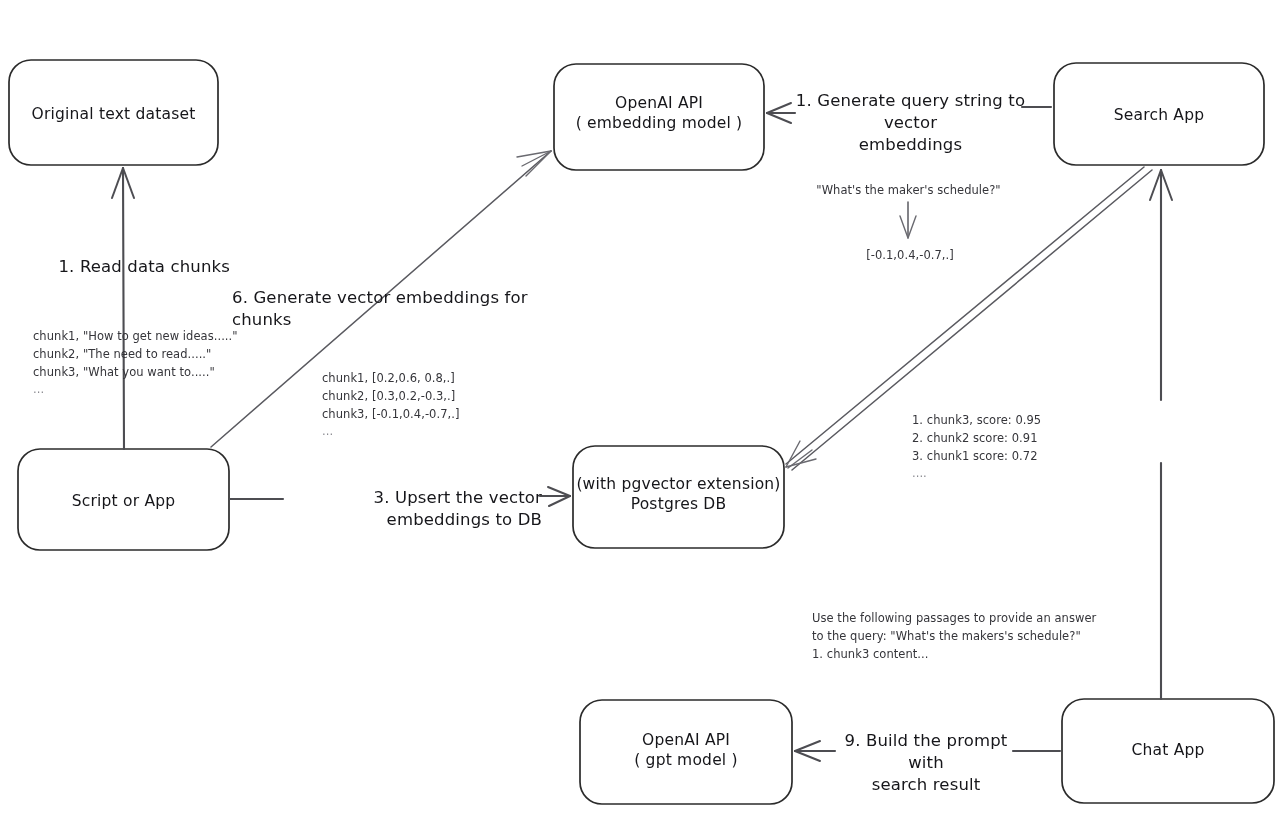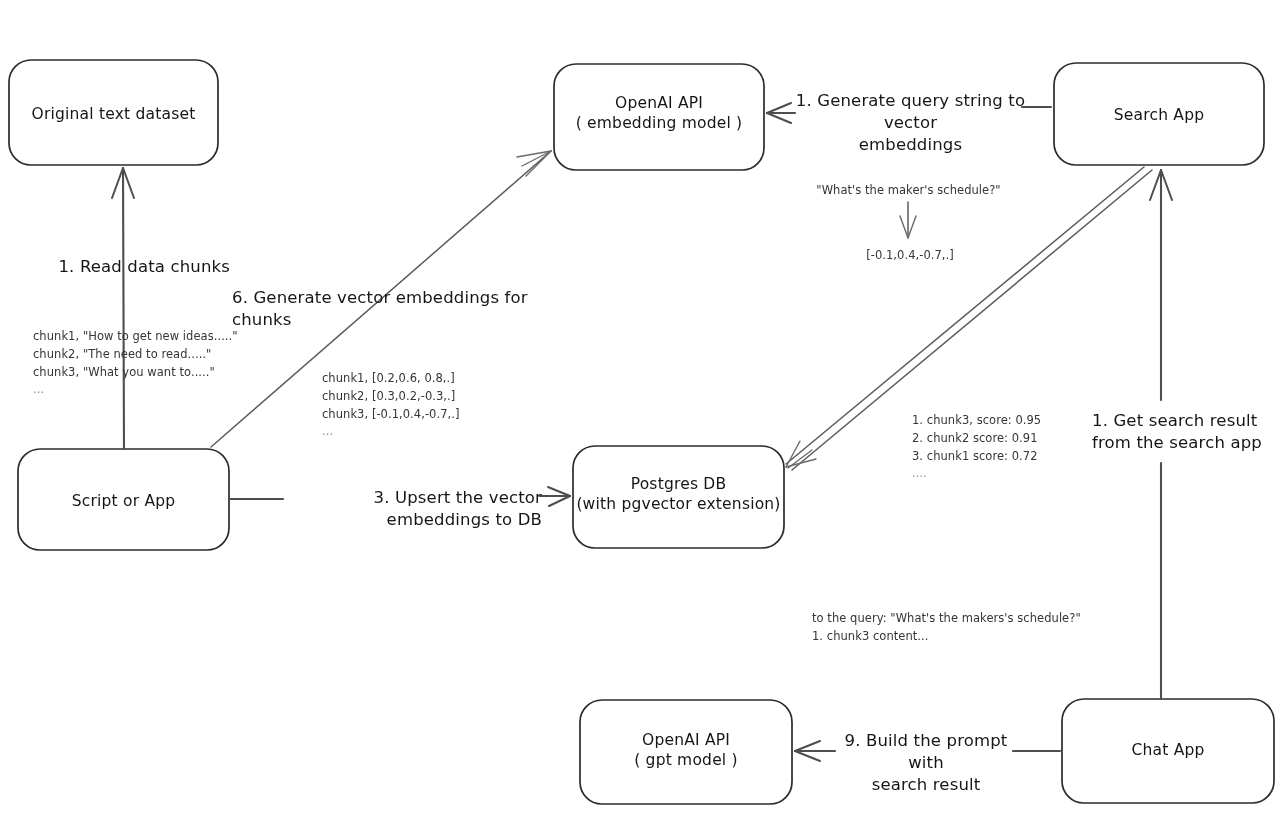--- a/index.html
+++ b/index.html
@@ -94,22 +94,22 @@
   <div class="lbl nodelabel" style="left:18px;top:491px;width:211px;">
     <span>Script or App</span>
   </div>
 
   <div class="lbl nodelabel" style="left:554px;top:93px;width:210px;">
     <div>OpenAI API</div>
     <div>( embedding model )</div>
   </div>
 
   <div class="lbl nodelabel" style="left:573px;top:474px;width:211px;">
+    <div>(with pgvector extension)</div>
     <div>Postgres DB</div>
-    <div>(with pgvector extension)</div>
   </div>
 
   <div class="lbl nodelabel" style="left:1054px;top:105px;width:210px;">
     <span>Search App</span>
   </div>
 
   <div class="lbl nodelabel" style="left:580px;top:730px;width:212px;">
     <div>OpenAI API</div>
     <div>( gpt model )</div>
   </div>
@@ -129,24 +129,20 @@
   <div class="lbl steplabel" style="left:272px;top:487px;width:270px;text-align:right;">
     <span>3. Upsert the vector embeddings  to DB</span>
   </div>
 
   <div class="lbl steplabel" style="left:793px;top:90px;width:235px;">
     <div>1. Generate query string to vector</div>
     <div>embeddings</div>
   </div>
 
 
-  <div class="lbl steplabel" style="left:1092px;top:410px;width:180px;text-align:left;">
-    <div>1. Get search result</div>
-    <div>from the search app</div>
-  </div>
 
   <div class="lbl steplabel" style="left:838px;top:730px;width:176px;">
     <div>9. Build the prompt with</div>
     <div>search result</div>
   </div>
 
   <div class="lbl annot" style="left:33px;top:328px;width:240px;">
     <div>chunk1, "How to get new ideas....."</div>
     <div>chunk2, "The need to read....."</div>
     <div>chunk3, "What you want to....."</div>
@@ -175,17 +171,18 @@
   </div>
 
   <div class="lbl annot" style="left:884px;top:412px;width:200px;margin-left:28px;">
     <div>1. chunk3, score: 0.95</div>
     <div>2. chunk2 score: 0.91</div>
     <div>3. chunk1 score: 0.72</div>
     <div class="ellipsis">....</div>
   </div>
 
   <div class="lbl annot" style="left:812px;top:610px;width:300px;">
+    <div>Use the following passages to provide an answer</div>
     <div>to the query: "What's the makers's schedule?"</div>
     <div>1. chunk3 content...</div>
   </div>
 
 </div>
 
 </body></html>

